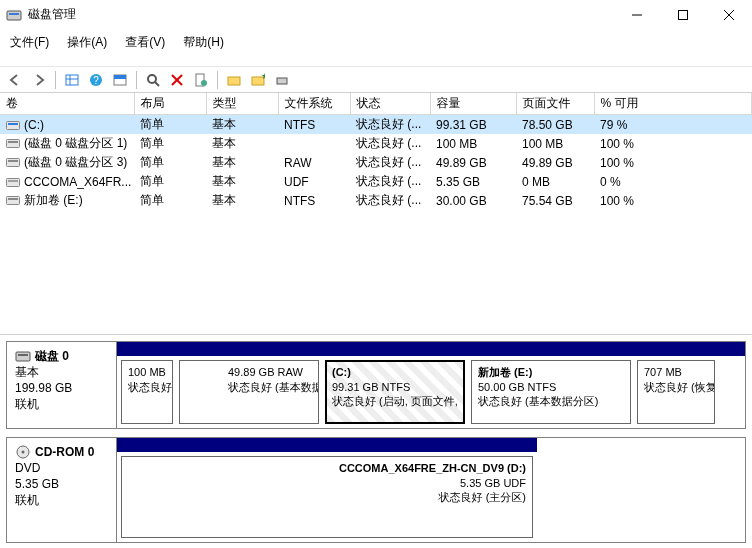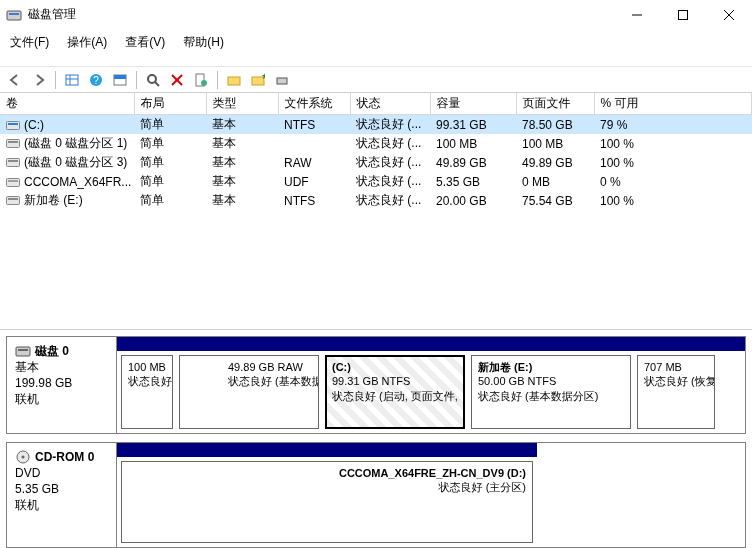--- a/index.html
+++ b/index.html
@@ -333,31 +333,31 @@
         </tr>
         <tr>
           <td><span class="vol-icon"><svg width="14" height="12">
                 <rect x="0.5" y="2.5" width="13" height="8" rx="1" fill="#e6e6e6" stroke="#888"></rect>
                 <rect x="2" y="4" width="10" height="2" fill="#888"></rect>
               </svg></span><span>新加卷 (E:)</span></td>
           <td>简单</td>
           <td>基本</td>
           <td>NTFS</td>
           <td>状态良好 (...</td>
-          <td>20.00 GB</td>
+          <td>30.00 GB</td>
           <td>75.54 GB</td>
           <td>100 %</td>
         </tr>
       </tbody>
   </table>
 </div>
 
 <div class="graphical">
 
-  <div class="diskrow" style="height:98px;">
+  <div class="diskrow" style="height:88px;">
     <div class="diskinfo">
       <span class="name">
         <span class="disk-icon">
           <svg width="16" height="14">
               <rect x="1" y="3" width="14" height="9" rx="1" fill="#cfcfcf" stroke="#555"></rect>
               <rect x="3" y="5" width="10" height="2" fill="#666"></rect>
             </svg>
         </span>
         <span>磁盘 0</span>
       </span>
@@ -407,19 +407,20 @@
       </span>
       <span>DVD</span>
       <span>5.35 GB</span>
       <span>联机</span>
     </div>
     <div class="diskmap" style="width:420px;flex:0 0 420px;">
       <div class="stripe"></div>
       <div class="partitions">
         <div class="part" style="flex:1;text-align:right;">
           <div class="pname">CCCOMA_X64FRE_ZH-CN_DV9  (D:)</div>
+          <div>5.35 GB UDF</div>
           <div>状态良好 (主分区)</div>
         </div>
       </div>
     </div>
   </div>
 
 </div>
 
 </body></html>

